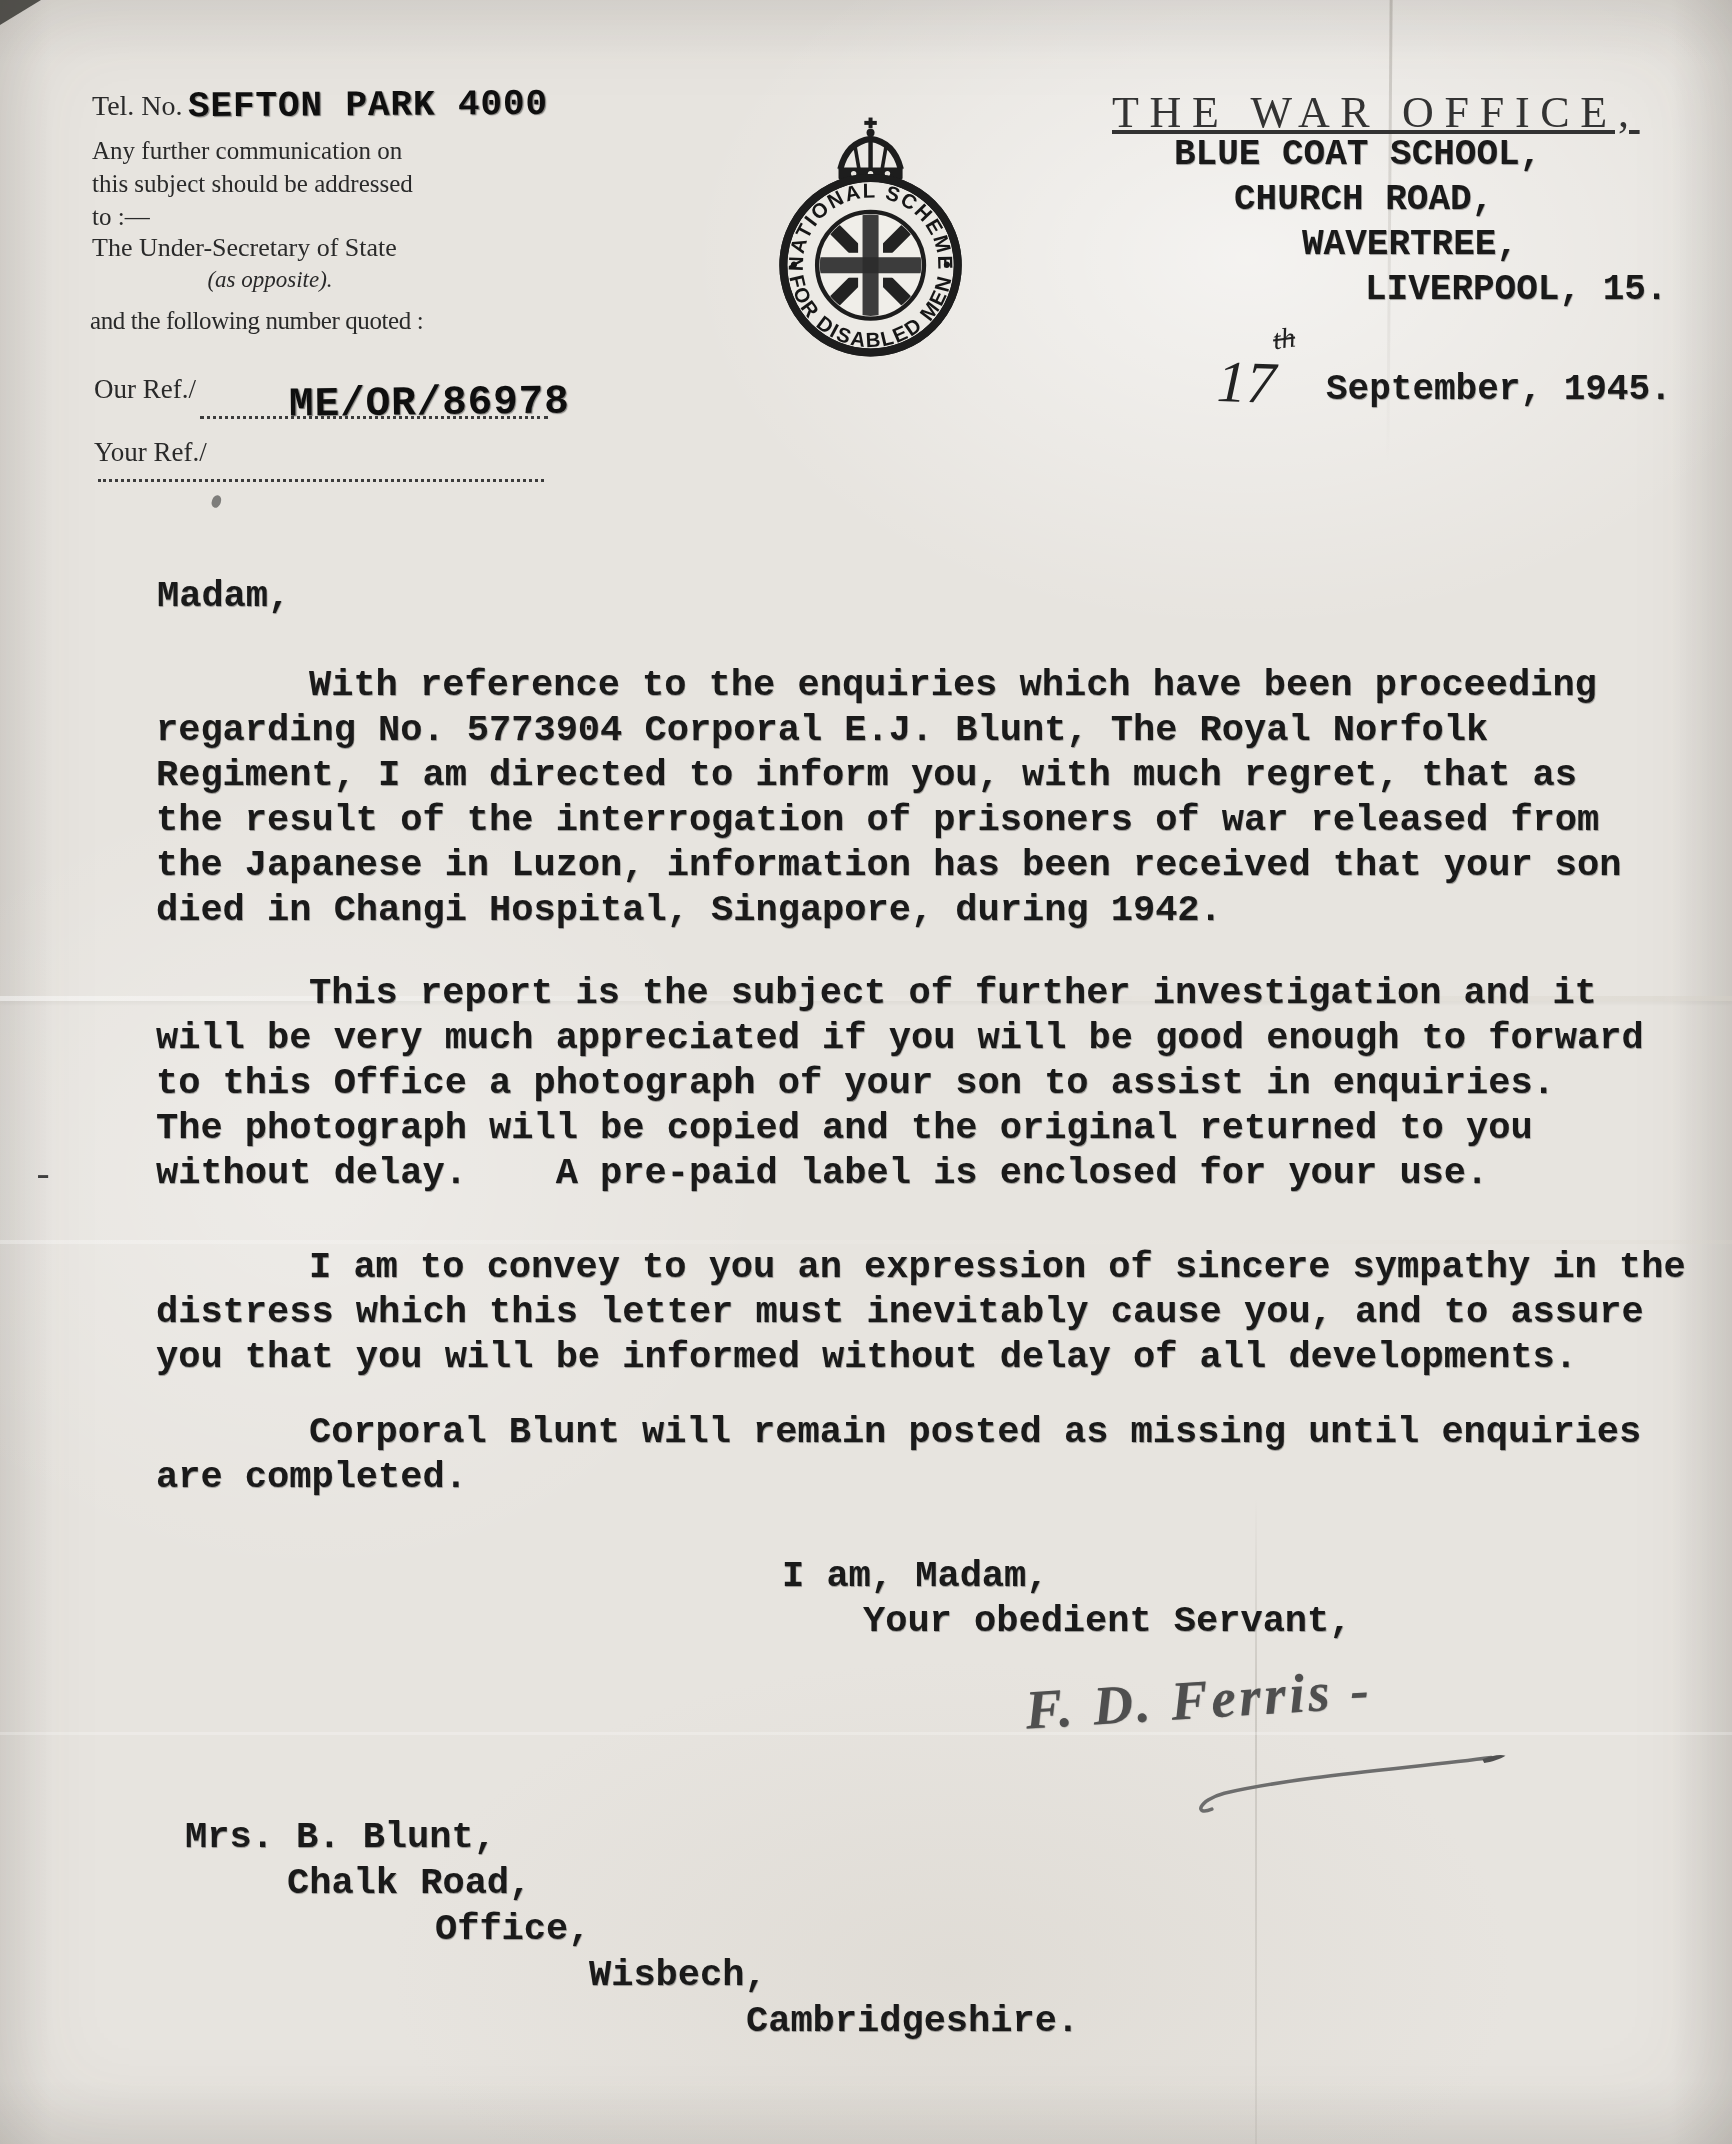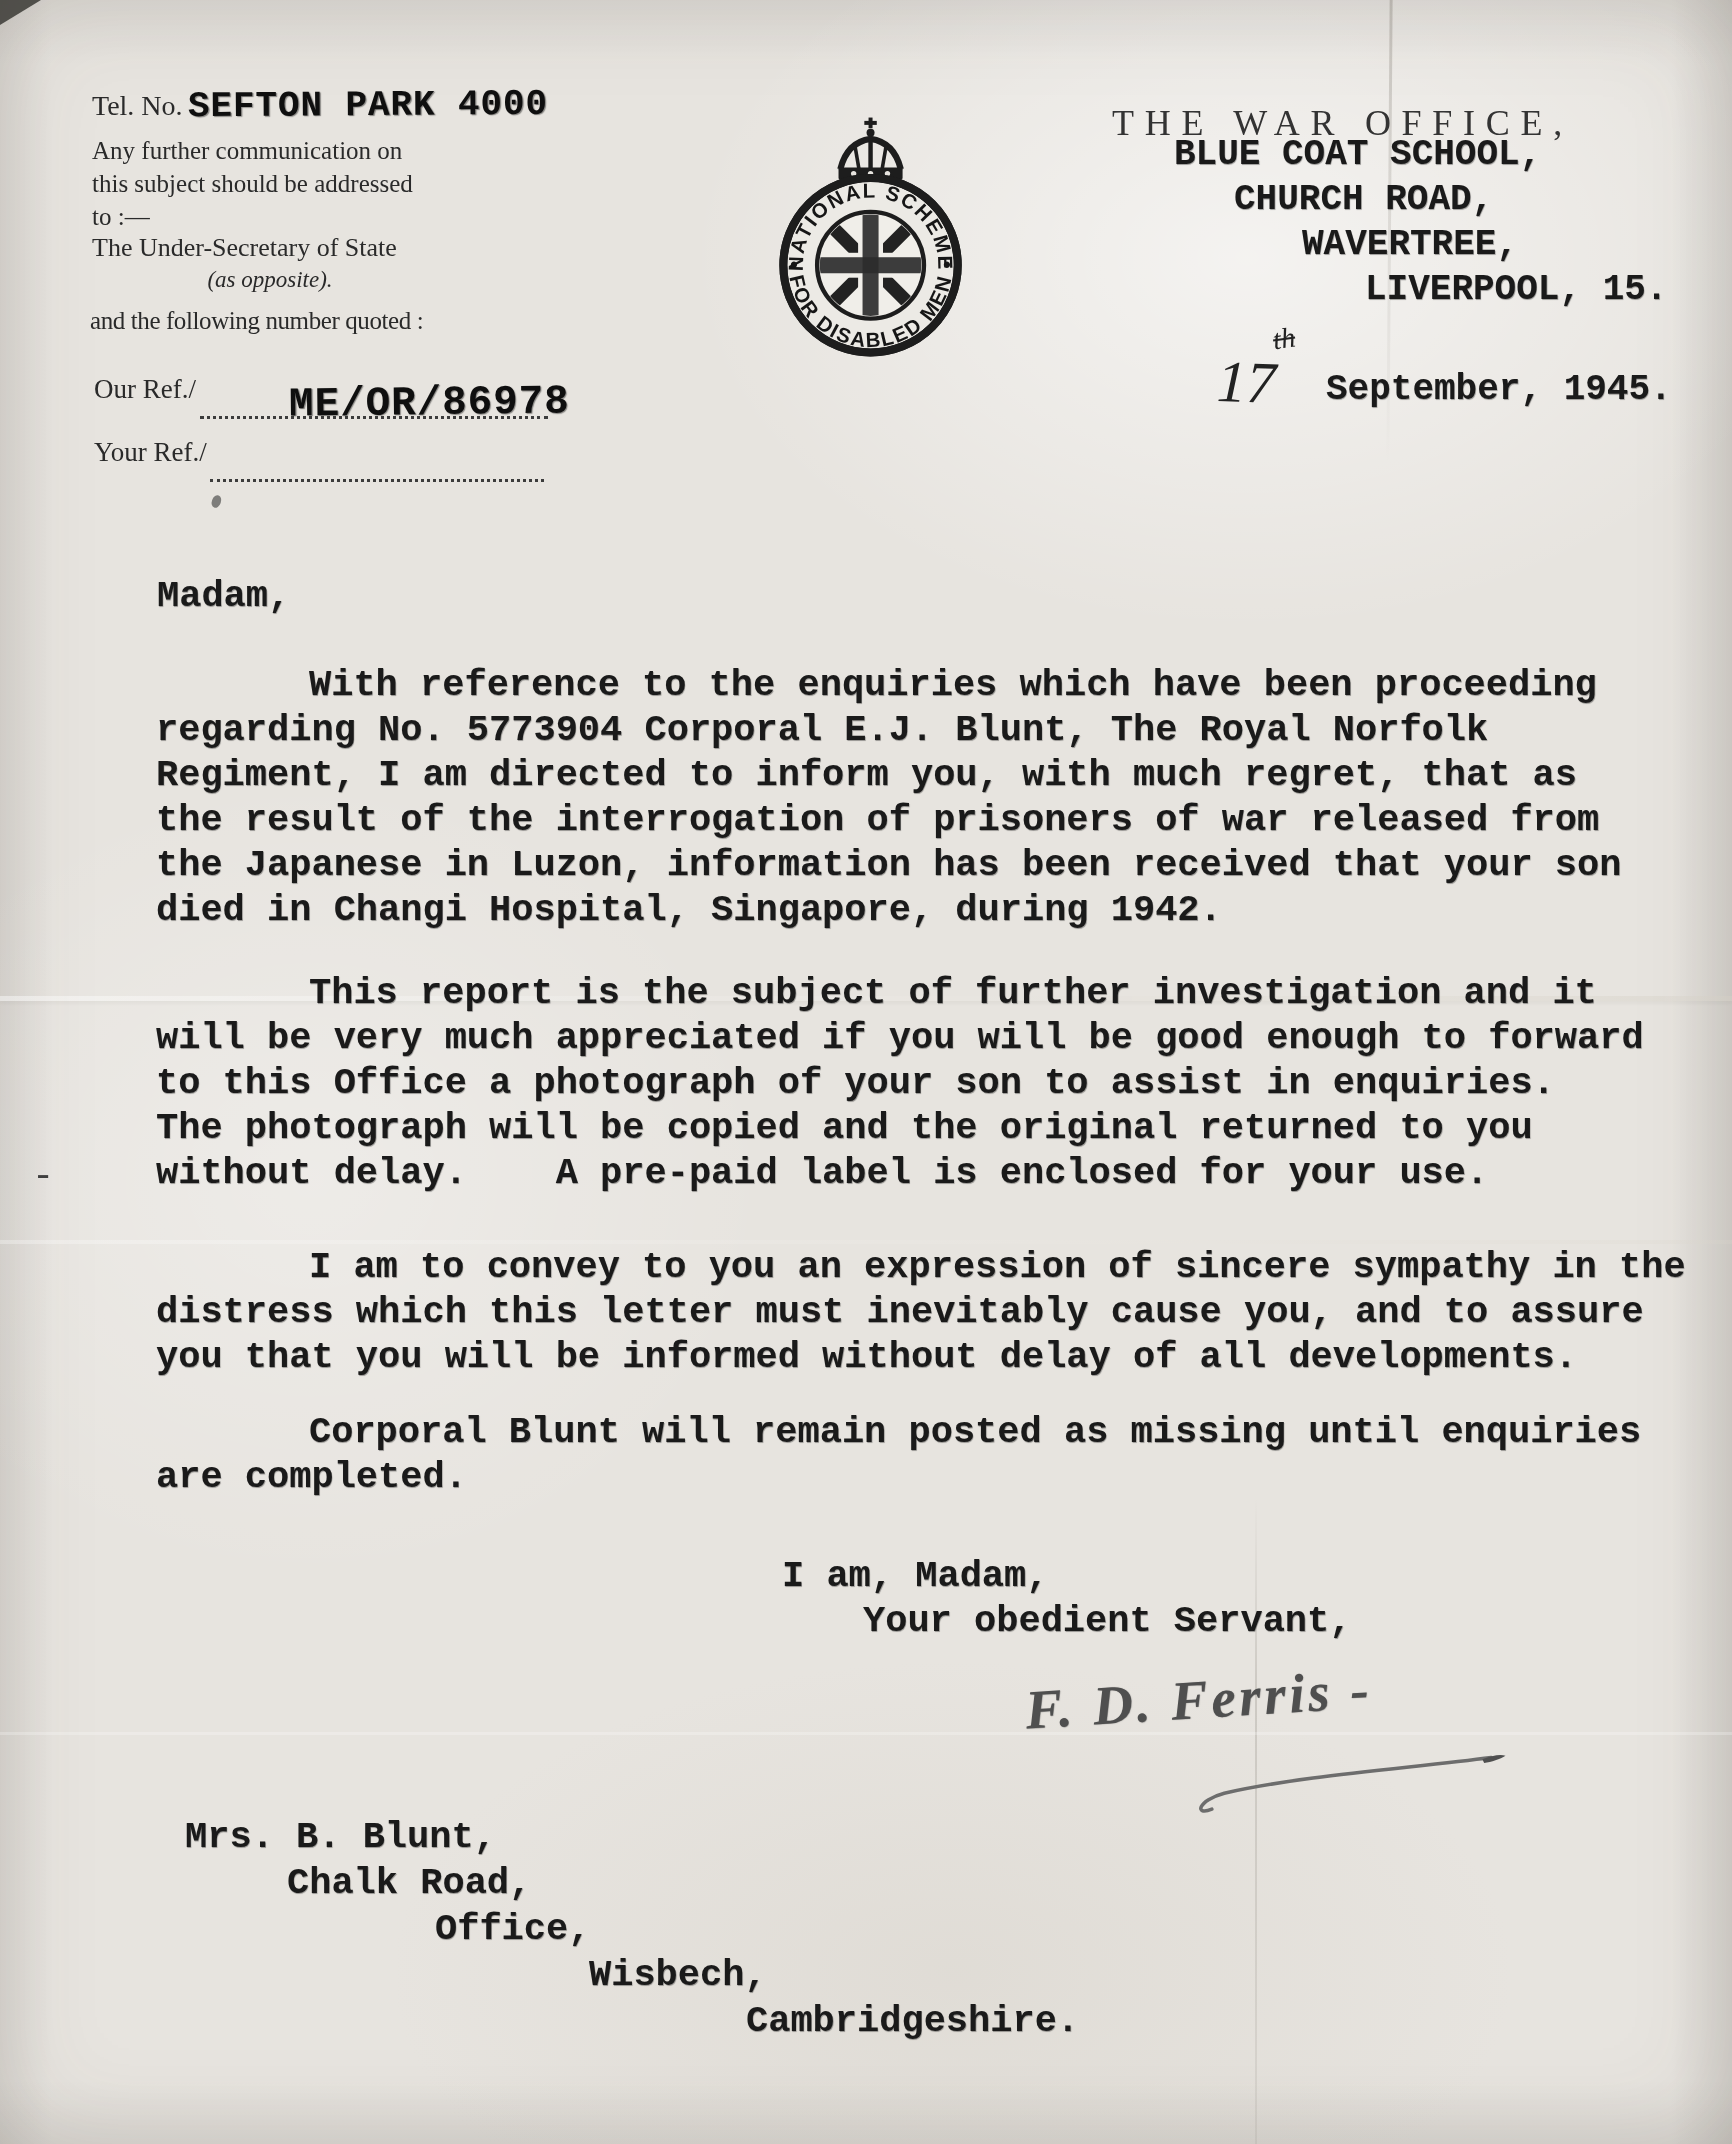--- a/index.html
+++ b/index.html
@@ -47,26 +47,26 @@
   .hl-note{left:92px;top:134px;font-size:25px;line-height:33px;width:419px;}
   .hl-addressee{left:92px;top:233px;font-size:26px;}
   .hl-addressee-sub{left:92px;top:267px;width:356px;text-align:center;font-size:23px;font-style:italic;}
   .hl-quote{left:90px;top:307px;font-size:25px;letter-spacing:-0.4px;}
   .ref-row{display:flex;align-items:baseline;font-size:27px;}
   .ref-row .dotline{
     position:relative;flex:1;align-self:stretch;
     border-bottom:3.6px dotted #3c3c3c;margin-left:3.6px;margin-bottom:5.3px;
   }
   .our-ref{left:94px;top:374px;width:454px;height:50px;text-align:right;}
-  .your-ref{left:94px;top:437px;width:450px;height:50px;}
+  .your-ref{left:94px;top:437px;width:450px;height:50px;flex-direction:column;}
   .ref-stamp{position:absolute;left:89px;bottom:-10.7px;font-size:41px;transform:rotate(-.6deg);white-space:pre;}
   
   .emblem{left:753px;top:114px;}
   
-  .hr-office{left:1112px;top:102px;font-size:36px;letter-spacing:10.7px;color:#333;}
+  .hr-office{left:1112px;top:87px;font-size:44px;letter-spacing:10.7px;color:#333;text-decoration:underline;}
   .hr-lines{left:1174px;top:132px;font-size:36px;line-height:45px;}
   .hr-lines .line:nth-child(2){padding-left:60px;}
   .hr-lines .line:nth-child(3){padding-left:128px;}
   .hr-lines .line:nth-child(4){padding-left:191px;}
   .date-day{left:1217px;top:348px;font-family:"Liberation Serif",serif;font-style:italic;font-size:59px;color:#222;transform:rotate(2deg);}
   .date-ord{left:1273px;top:323px;font-family:"Liberation Serif",serif;font-style:italic;font-size:28.5px;color:#222;text-decoration:line-through;transform:rotate(-8deg);}
   .date-rest{left:1326px;top:369px;font-size:36px;}
   
   .body-text{font-size:37px;line-height:45px;}
   .salutation{left:157px;top:574px;}

